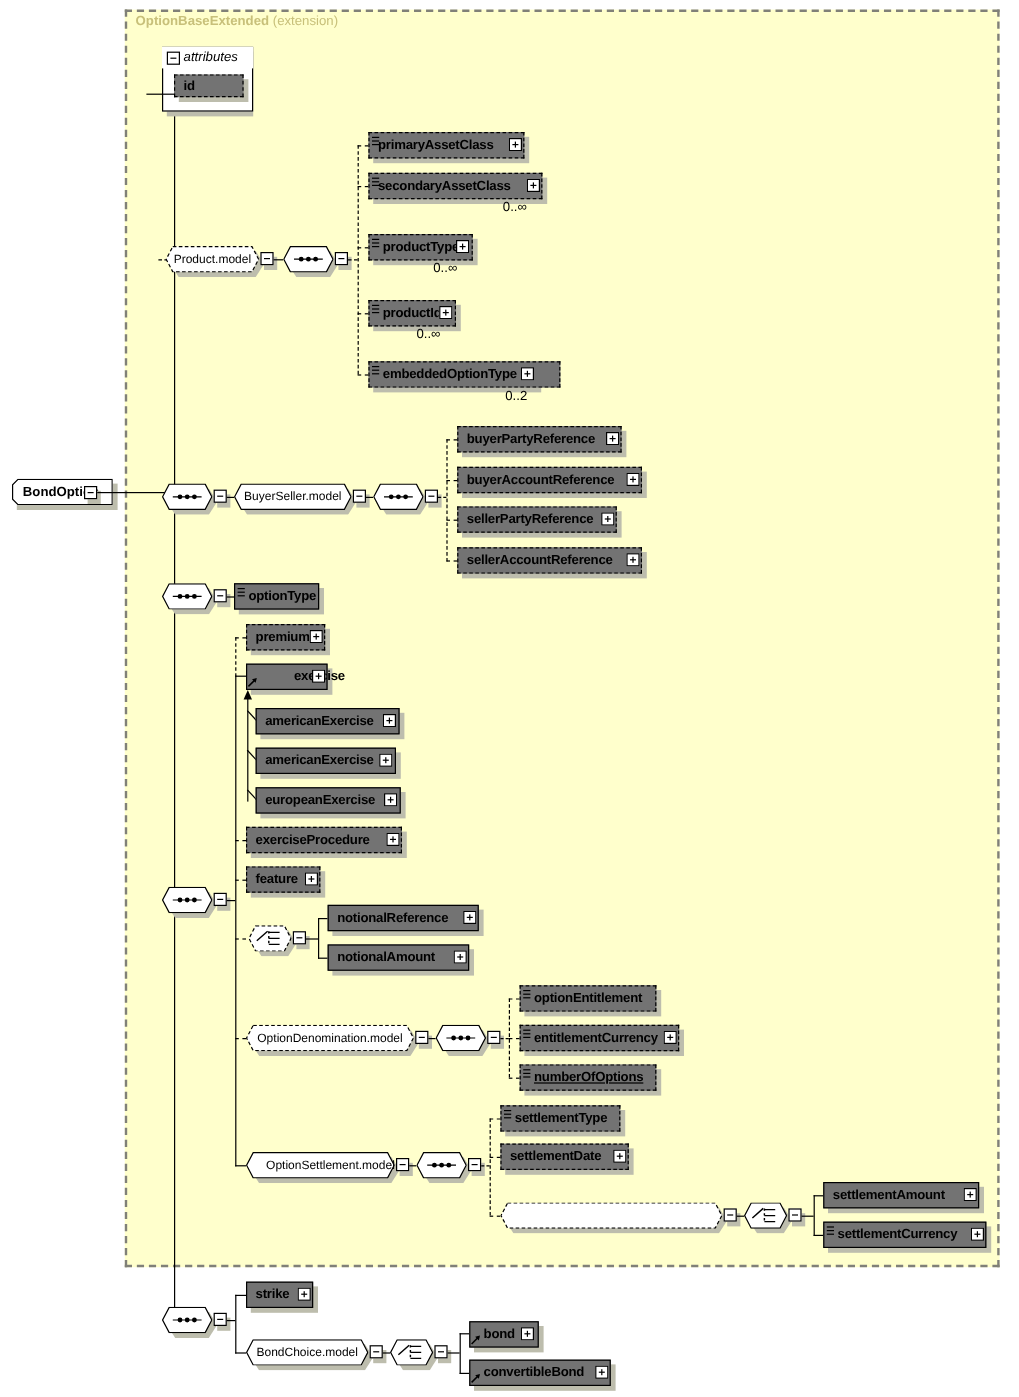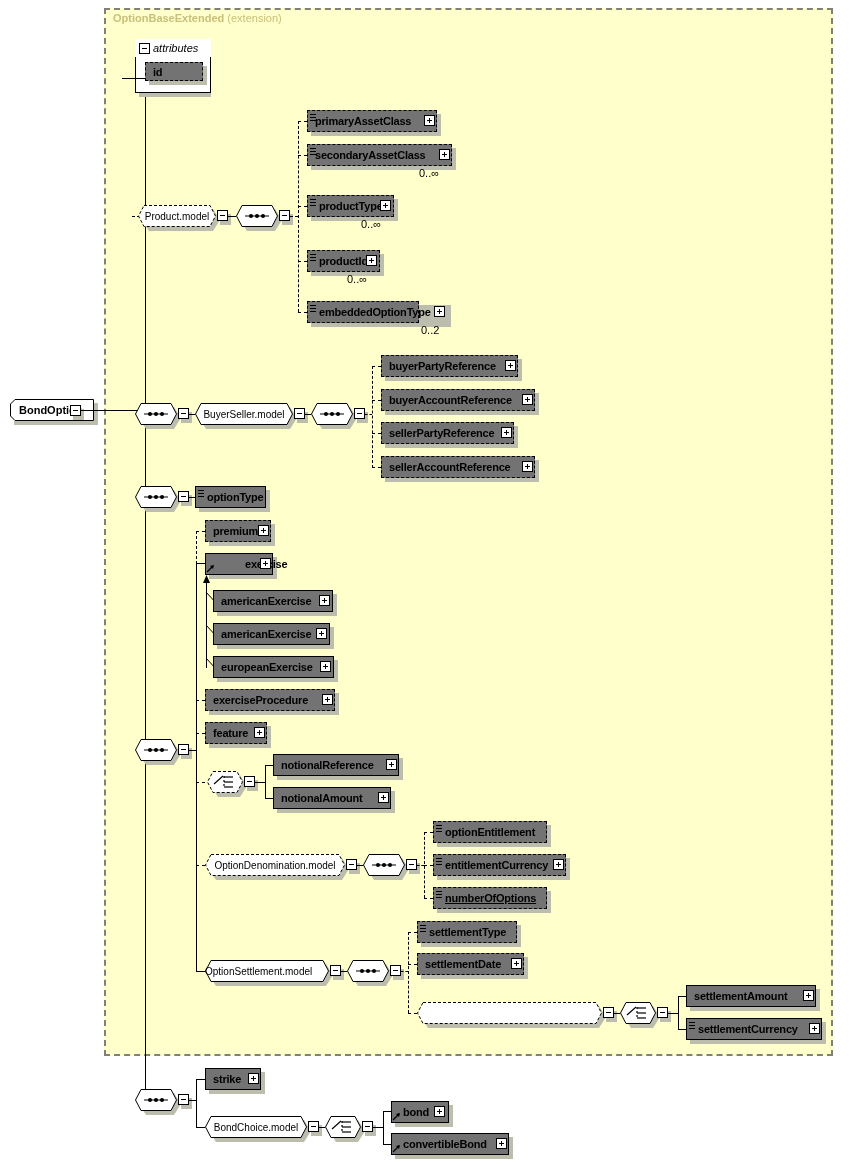--- a/index.html
+++ b/index.html
@@ -178,21 +178,21 @@
         <i></i>
         <i></i>
       </span>
     <span class="lbl" style="padding-left:11px;">productId</span>
   </div>
   <div class="plus" style="left:366px;top:255px;"></div>
   <div class="occ" style="left:347px;top:273px;">0..∞</div>
 
   <div class="dln h" style="left:298px;top:312px;width:9px;"></div>
   <div class="elshadow" style="left:311px;top:305px;width:140px;height:22px;"></div>
-  <div class="el dash" style="left:307px;top:301px;width:112px;height:22px;">
+  <div class="el dash" style="left:307px;top:301px;width:160px;height:22px;">
     <span class="stmark">
         <i></i>
         <i></i>
         <i></i>
       </span>
     <span class="lbl" style="padding-left:11px;">embeddedOptionType</span>
   </div>
   <div class="plus" style="left:434px;top:306px;"></div>
   <div class="occ" style="left:421px;top:324px;">0..2</div>
 
@@ -467,21 +467,21 @@
     <span class="lbl" style="padding-left:11px;text-decoration:underline;">numberOfOptions</span>
   </div>
 
   <div class="ln h" style="left:196px;top:971px;width:9px;"></div>
   <div class="mgshadow" style="left:209px;top:964px;width:124px;height:22px;"></div>
   <div class="oct" style="left:205px;top:960px;">
     <svg width="124" height="22">
       <polygon points="6,0.5 118,0.5 123.5,11 118,21.5 6,21.5 0.5,11" fill="#ffffff" stroke="#000000" stroke-width="1"></polygon>
     </svg>
   </div>
-  <div style="position:absolute;left:205px;top:960px;width:124px;height:22px;display:flex;align-items:center;justify-content:flex-start;">
+  <div style="position:absolute;left:205px;top:960px;width:124px;height:22px;display:flex;align-items:center;justify-content:flex-end;">
     <span style="font-size:10px;">OptionSettlement.model</span>
   </div>
   <div class="minus-sh" style="left:333px;top:969px;"></div>
   <div class="minus" style="left:330px;top:965px;"></div>
   <div class="ln h" style="left:341px;top:971px;width:6px;"></div>
 
   <div class="mgshadow" style="left:351px;top:964px;width:42px;height:22px;"></div>
   <div class="oct" style="left:347px;top:960px;">
     <svg width="42" height="22">
       <polygon points="6,0.5 36,0.5 41.5,11 36,21.5 6,21.5 0.5,11" fill="#ffffff" stroke="#000000" stroke-width="1"></polygon>

